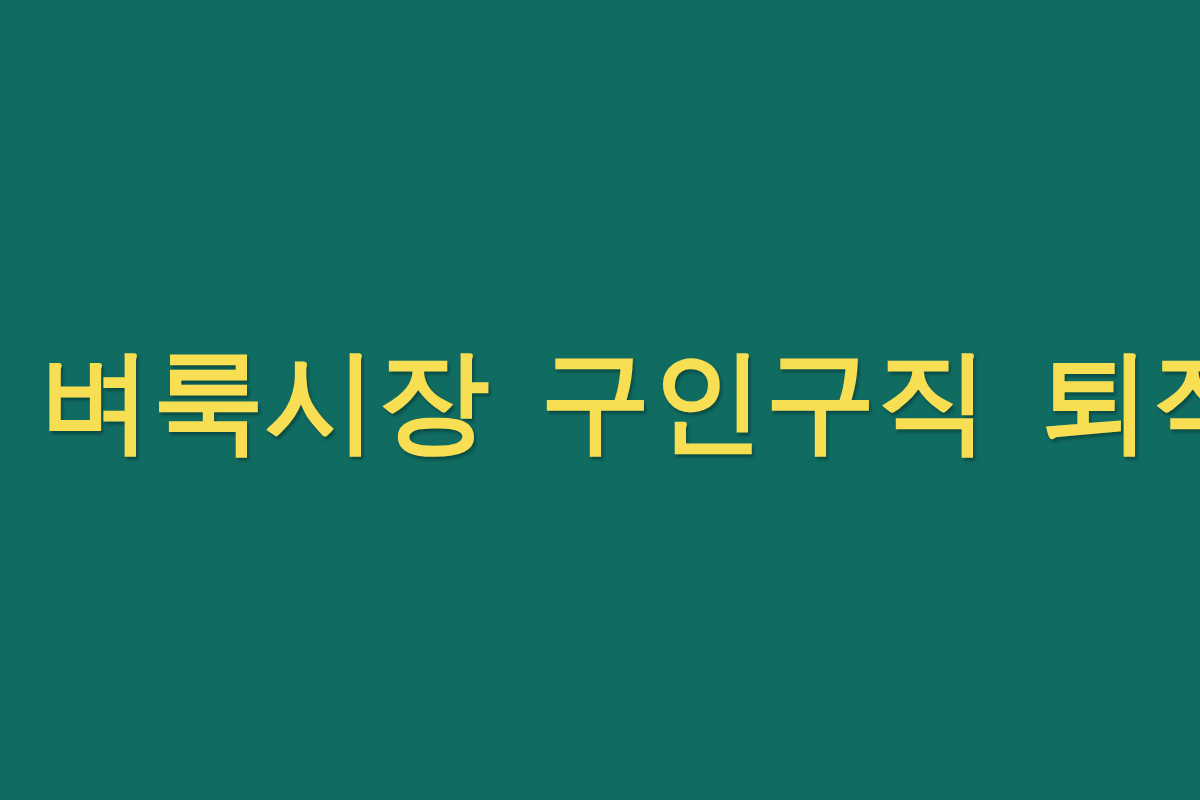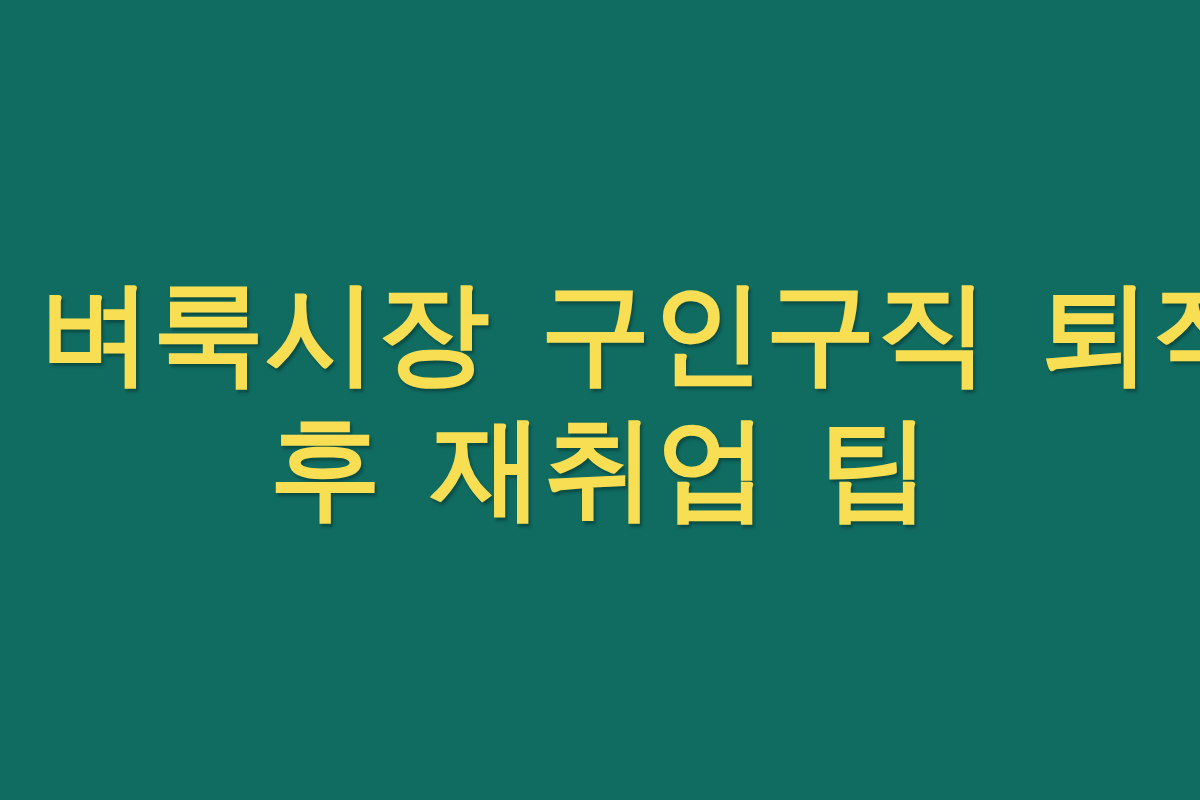--- a/index.html
+++ b/index.html
@@ -48,16 +48,15 @@
     white-space: nowrap;
   }
 </style>
 </head>
 <body>
 
 <div id="banner" style="background-color: rgb(16, 107, 97);">
 
   <h1 id="headline" style="color: rgb(248, 222, 82); text-align: center;">
     <span class="line">벼룩시장 구인구직 퇴직</span>
-    <span class="line">후 재취업 팁</span>
   </h1>
 
 </div>
 
 </body></html>

